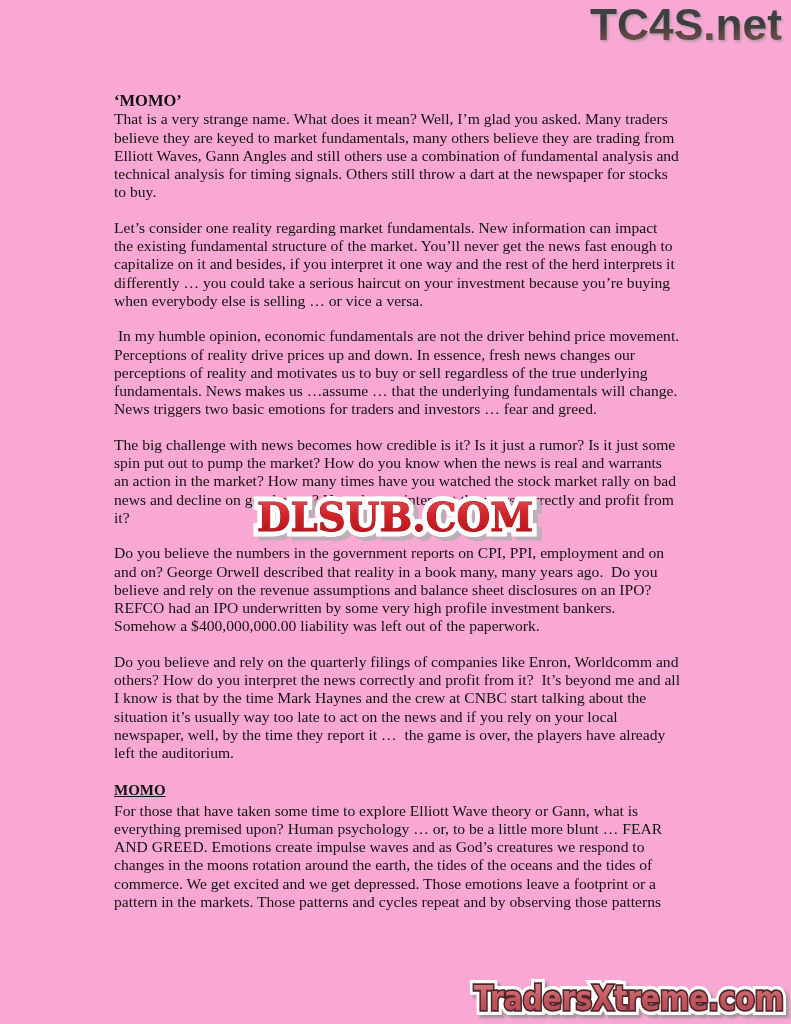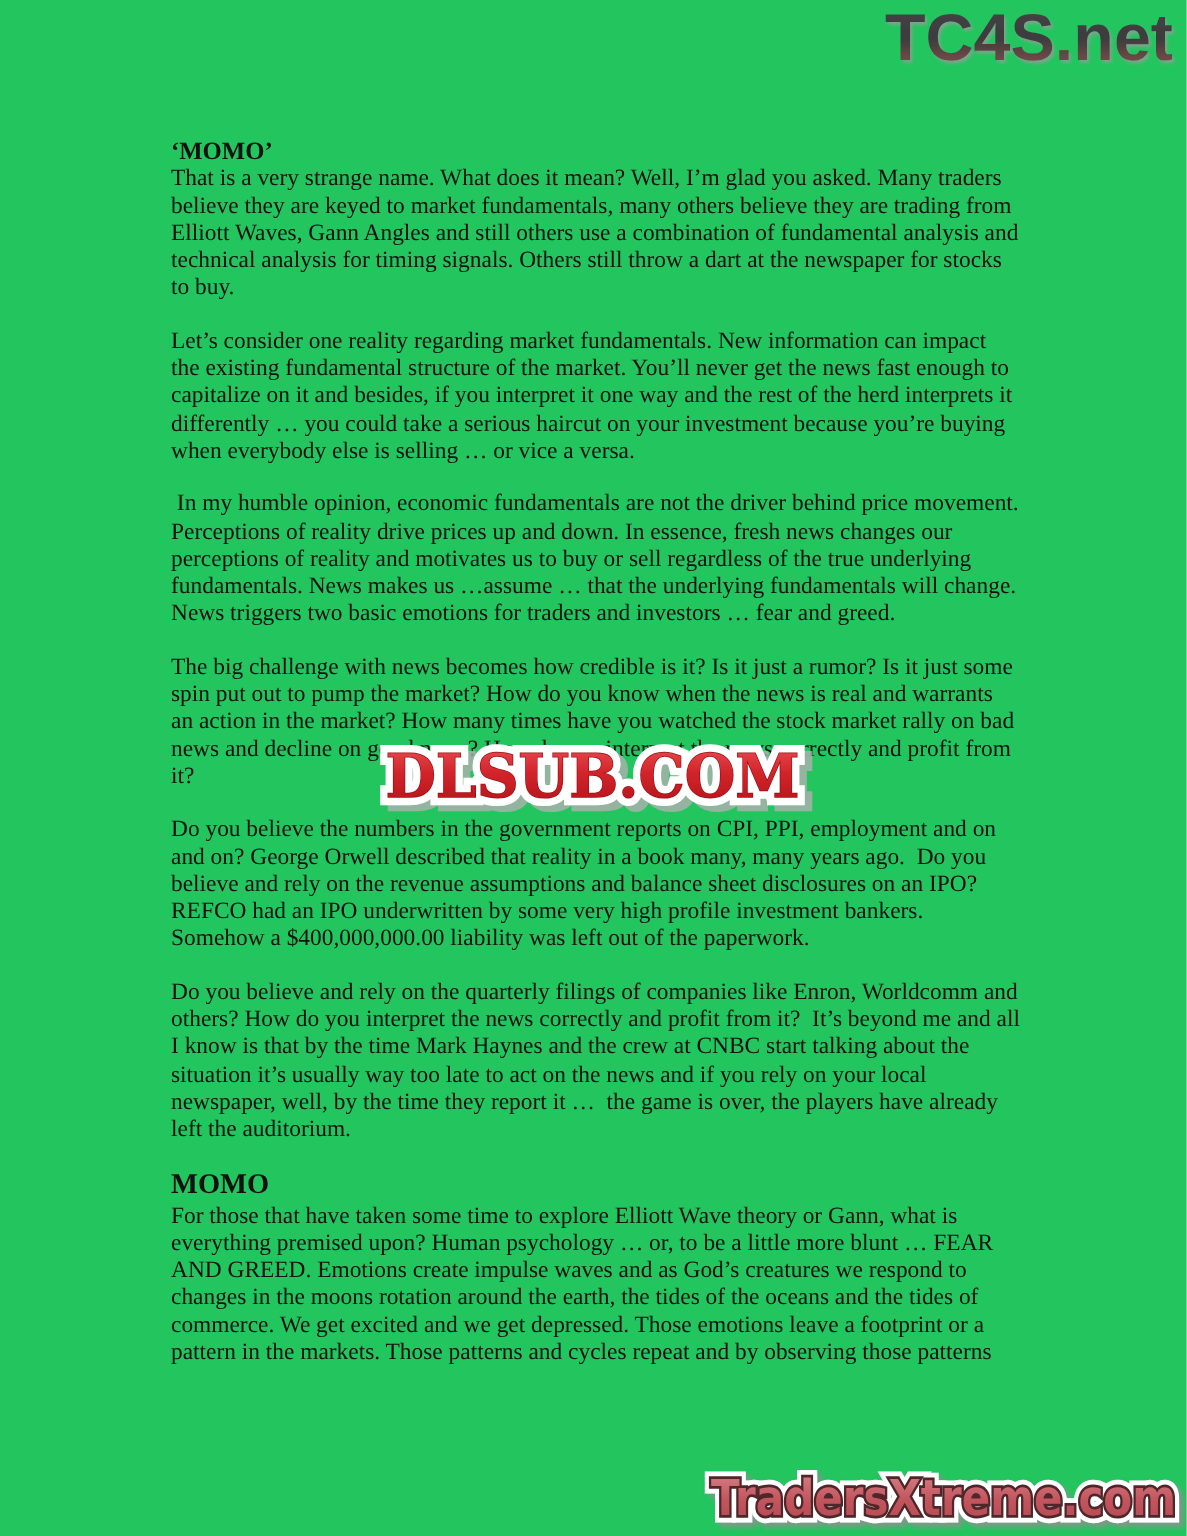--- a/index.html
+++ b/index.html
@@ -4,21 +4,21 @@
 <style>
   html, body { margin: 0; padding: 0; }
   body {
     width: 791px; height: 1024px;
     background: #ffffff;
     font-family: "Liberation Serif", serif;
     color: #111111;
     position: relative;
     overflow: hidden;
   }
-  .page { position: absolute; inset: 0; background: #22c55e; }
+  .page { position: absolute; inset: 0; background: #f9a8d4; }
 
   
   .content {
     position: absolute;
     left: 114px; top: 92px;
     width: 566px;
     font-size: 15.6px;
     line-height: 18.3px;
     text-align: left;
   }
@@ -27,24 +27,25 @@
     line-height: 18.3px;
     font-weight: bold;
     margin: 0;
   }
   .content p {
     margin: 0 0 17px 0;
     white-space: pre-wrap;
   }
   .content p.extra-gap { }
   .section-heading {
-    font-size: 19px;
+    font-size: 15px;
     line-height: 20px;
     font-weight: bold;
     margin: 0 0 2px 0;
+    text-decoration: underline;
   }
 
   
   .logo-top    { position: absolute; left: 588px; top: 4px;   width: 200px; height: 44px; }
   .stamp       { position: absolute; left: 240px; top: 486px; width: 310px; height: 62px; }
   .logo-bottom { position: absolute; left: 466px; top: 976px; width: 326px; height: 48px; }
 </style>
 </head>
 <body>
 

